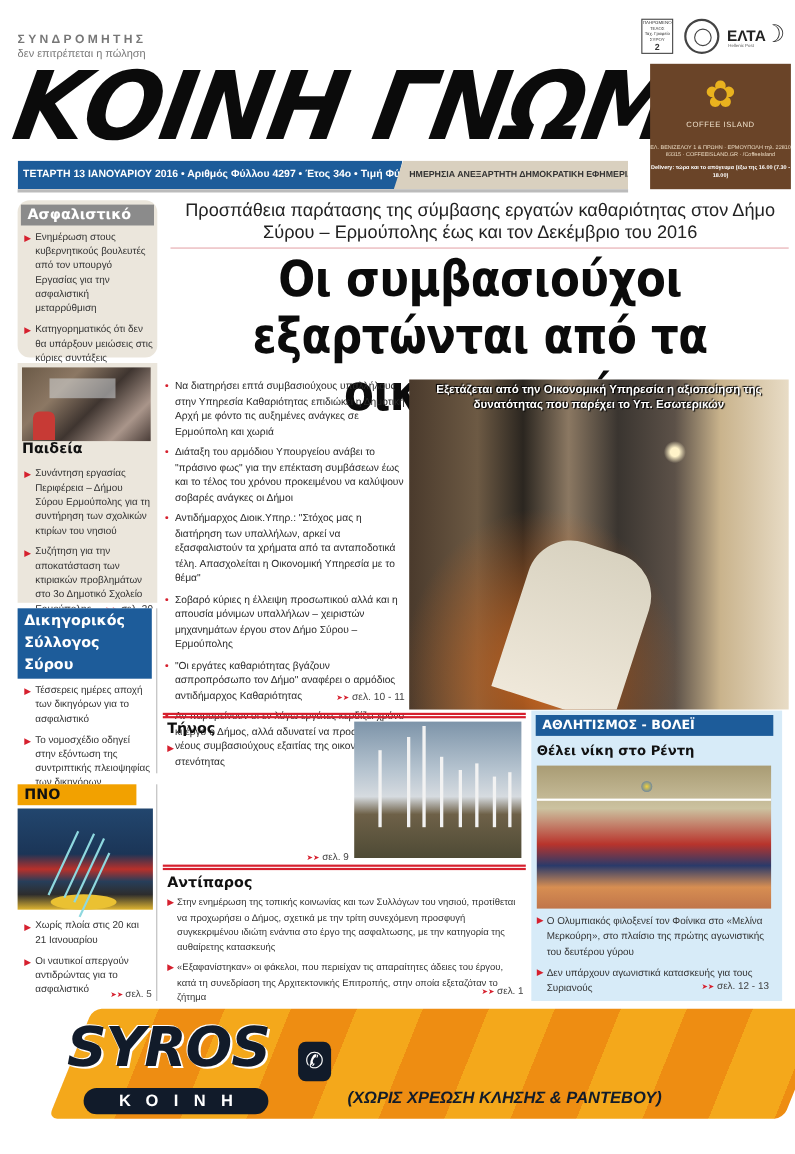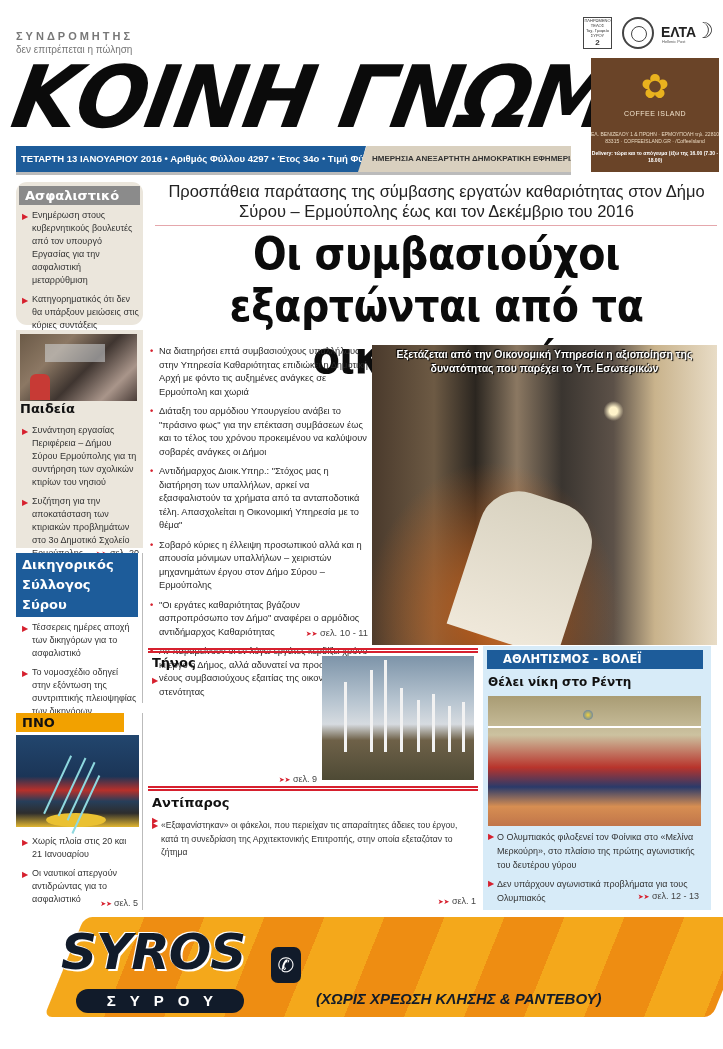--- a/index.html
+++ b/index.html
@@ -92,21 +92,21 @@
 
   
   #antiparos-title { left: 152px; top: 795px; font-family: "DejaVu Sans", sans-serif; font-weight: bold; font-size: 13px; color: #111; }
   #antiparos-text { left: 152px; top: 814px; width: 324px; }
   #antiparos-text li { list-style: none; position: relative; padding-left: 9px; font-size: 8.6px; line-height: 13.5px; color: #333; margin-bottom: 5px; }
   #antiparos-text li .tri { position: absolute; left: 0; top: 0; color: #d6202e; font-size: 8px; }
   #antiparos-ref { left: 420px; top: 869px; width: 56px; text-align: right; font-size: 9px; color: #444; }
 
   
   #sports { left: 483px; top: 646px; width: 228px; height: 264px; background: #d7ebf8; }
-  #sports-head { position:absolute; left: 4px; top: 4px; width: 216px; height: 19px; background: #1d5c9a; color:#fff; font-family: "DejaVu Sans", sans-serif; font-weight: bold; font-size: 11.5px; line-height: 19px; padding-left: 16px; }
+  #sports-head { position:absolute; left: 4px; top: 4px; width: 216px; height: 19px; background: #1d5c9a; color:#fff; font-family: "DejaVu Sans", sans-serif; font-weight: bold; font-size: 11.5px; line-height: 19px; padding-left: 6px; }
   #sports-title { position:absolute; left: 5px; top: 29px; font-family: "DejaVu Sans", sans-serif; font-weight: bold; font-size: 12px; color: #111; }
   #sports-photo { left: 5px; top: 50px; width: 213px; height: 130px; background: linear-gradient(180deg,#a99c74 0%,#ccc2a0 30%,#b8342c 55%,#2a3a6a 70%,#d78e52 85%,#c0754a 100%); overflow:hidden; }
   #sports-photo .net { position:absolute; left:0; top:30px; width:100%; height:2px; background:#fff; }
   #sports-photo .ball { position:absolute; left:95px; top:14px; width:10px; height:10px; border-radius:50%; background: radial-gradient(circle,#f2d23b,#3b6bc3); }
   #sports-bullets { position:absolute; left: 5px; top: 184px; width: 218px; }
   #sports-bullets li { list-style: none; position: relative; padding-left: 9px; font-size: 9px; line-height: 14px; color: #333; margin-bottom: 5px; }
   #sports-bullets li .tri { position: absolute; left: 0; top: 0; color: #d6202e; font-size: 8px; }
   #sports-ref { position:absolute; left: 140px; top: 245px; width: 76px; text-align: right; font-size: 9px; color: #444; }
 
   
@@ -220,38 +220,38 @@
   <div class="turbine" style="left:78px;height:64px"></div>
   <div class="turbine" style="left:95px;height:52px"></div>
   <div class="turbine" style="left:110px;height:58px"></div>
   <div class="turbine" style="left:126px;height:46px"></div>
   <div class="turbine" style="left:140px;height:50px"></div>
 </div>
 <div class="abs" id="tinos-rule-bottom"></div>
 
 <div class="abs" id="antiparos-title">Αντίπαρος</div>
 <ul class="abs" id="antiparos-text">
-  <li><span class="tri">▶</span></li>
+  <li><span class="tri">▶</span><span>Στην ενημέρωση της τοπικής κοινωνίας και των Συλλόγων του νησιού, προτίθεται να προχωρήσει ο Δήμος, σχετικά με την τρίτη συνεχόμενη προσφυγή συγκεκριμένου ιδιώτη ενάντια στο έργο της ασφαλτωσης, με την κατηγορία της αυθαίρετης κατασκευής</span></li>
   <li><span class="tri">▶</span><span>«Εξαφανίστηκαν» οι φάκελοι, που περιείχαν τις απαραίτητες άδειες του έργου, κατά τη συνεδρίαση της Αρχιτεκτονικής Επιτροπής, στην οποία εξεταζόταν το ζήτημα</span></li>
 </ul>
 <div class="abs" id="antiparos-ref" style="top:896px"><span style="color:#d6202e;font-size:7px">➤➤</span> <span>σελ. 1</span></div>
 
 <div class="abs" id="sports">
   <div id="sports-head">ΑΘΛΗΤΙΣΜΟΣ - ΒΟΛΕΪ</div>
   <div id="sports-title">Θέλει νίκη στο Ρέντη</div>
   <div class="photo" id="sports-photo">
     <div class="net"></div>
     <div class="ball"></div>
   </div>
   <ul id="sports-bullets">
     <li><span class="tri">▶</span><span>Ο Ολυμπιακός φιλοξενεί τον Φοίνικα στο «Μελίνα Μερκούρη», στο πλαίσιο της πρώτης αγωνιστικής του δευτέρου γύρου</span></li>
-    <li><span class="tri">▶</span><span>Δεν υπάρχουν αγωνιστικά προβλήματα για τους Ολυμπιακός</span></li>
+    <li><span class="tri">▶</span><span>Δεν υπάρχουν αγωνιστικά κατασκευής για τους Συριανούς</span></li>
   </ul>
   <div id="sports-ref"><span style="color:#d6202e;font-size:7px">➤➤</span> <span>σελ. 12 - 13</span></div>
 </div>
 
 <div class="abs" id="taxi-ad">
   <div id="taxi-bg"></div>
   <div id="taxi-brand">SYROS</div>
-  <div id="taxi-sub">ΣΥΡΟΥ</div>
+  <div id="taxi-sub">ΚΟΙΝΗ</div>
   <div id="phone-icon">✆</div>
   <div id="taxi-note">(ΧΩΡΙΣ ΧΡΕΩΣΗ ΚΛΗΣΗΣ &amp; ΡΑΝΤΕΒΟΥ)</div>
 </div>
 
 </body></html>

